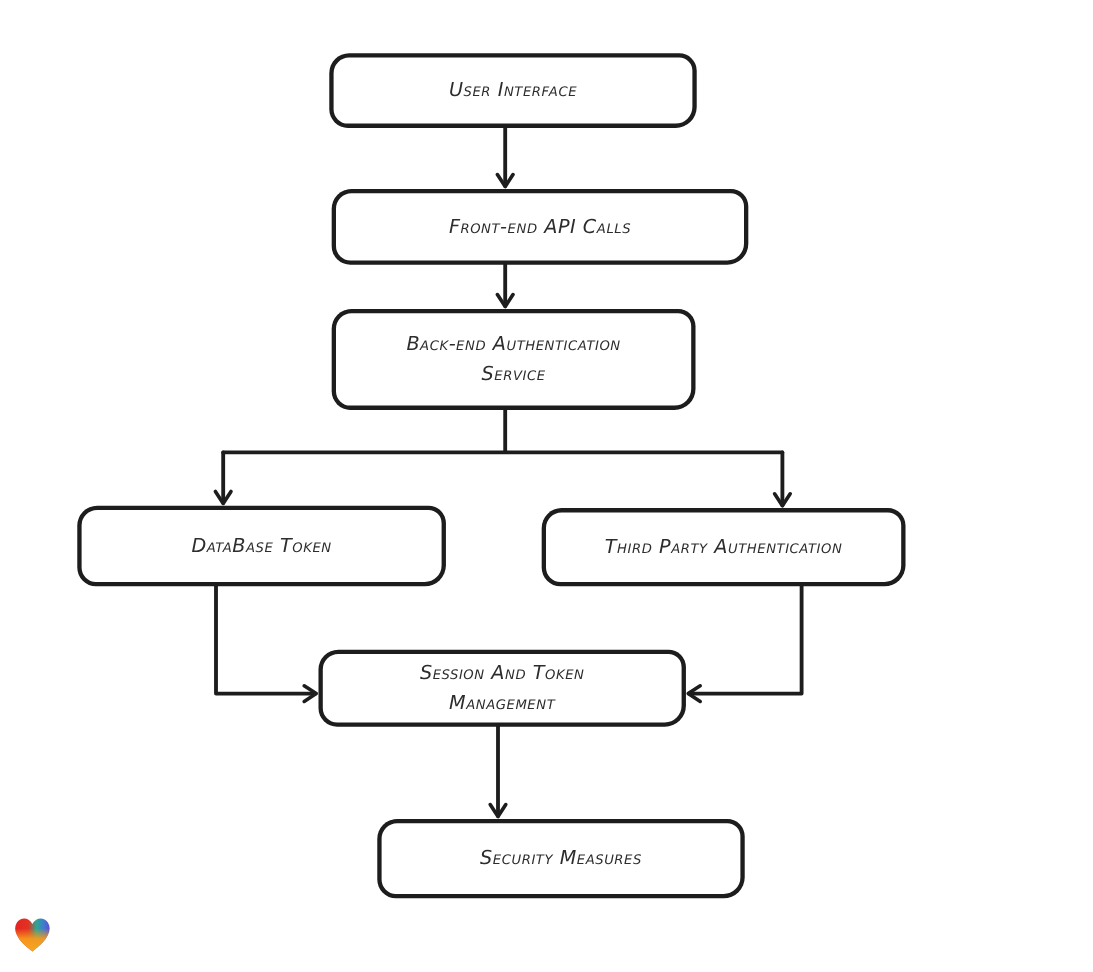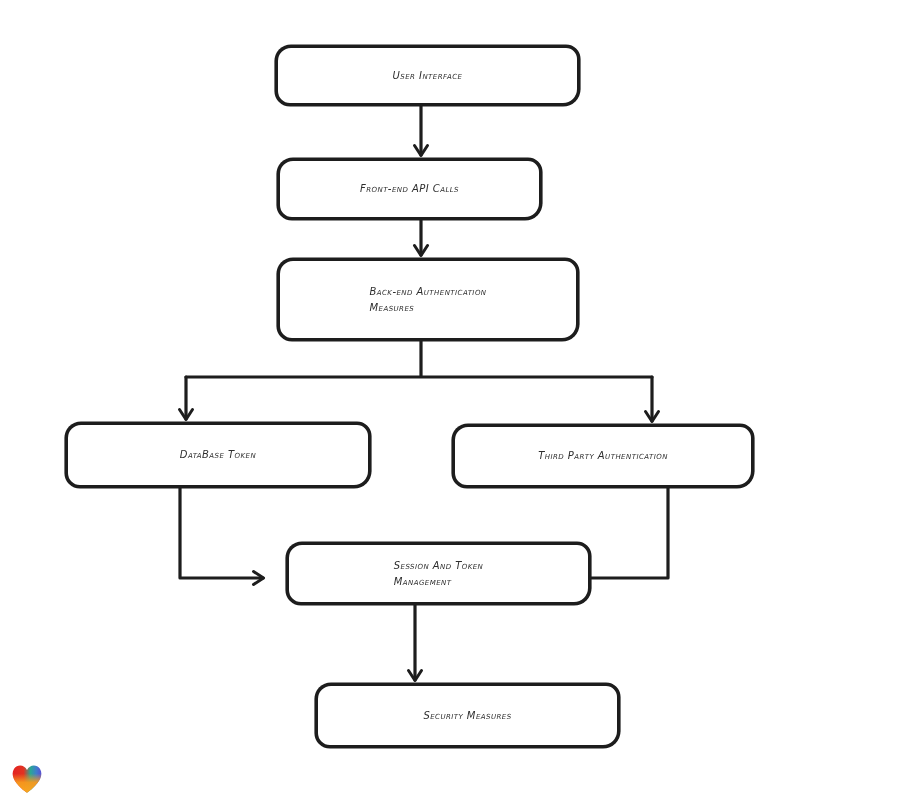--- a/index.html
+++ b/index.html
@@ -24,24 +24,25 @@
     border: 3px solid #1d1d1d;
     border-radius: 16px 14px 17px 15px;
     display: flex;
     align-items: center;
     justify-content: center;
     box-shadow: 0 0 0 0.6px #1d1d1d;
   }
   .node-label {
     font-style: italic;
     font-variant: small-caps;
-    font-size: 10px;
+    font-size: 16px;
     font-weight: 500;
     letter-spacing: 0.45px;
     color: #2d2d2d;
+    text-align: center;
     white-space: pre-line;
     line-height: 1.55;
     padding: 0 10px;
   }
   .logo {
     position: absolute;
     left: 9px;
     top: 761px;
     width: 36px;
     height: 34px;
@@ -67,38 +68,38 @@
       <path d="M180,488 L180,578 L263,578" marker-end="url(#arrowhead)"></path>
       <path d="M668,488 L668,578 L574,578" marker-end="url(#arrowhead)"></path>
       <path d="M415,605 L415,680" marker-end="url(#arrowhead)"></path>
     </g>
   </svg>
 
   <div class="node" style="left:275px; top:45px; width:305px; height:61px;">
     <span class="node-label">User Interface</span>
   </div>
 
-  <div class="node" style="left:277px; top:158px; width:265px; height:62px;">
+  <div class="node" style="left:277px; top:158px; width:346px; height:62px;">
     <span class="node-label">Front-end API Calls</span>
   </div>
 
   <div class="node" style="left:277px; top:258px; width:302px; height:83px;">
     <span class="node-label">Back-end Authentication
-Measures</span>
+Service</span>
   </div>
 
   <div class="node" style="left:65px; top:422px; width:306px; height:66px;">
     <span class="node-label">DataBase Token</span>
   </div>
 
   <div class="node" style="left:452px; top:424px; width:302px; height:64px;">
     <span class="node-label">Third Party Authentication</span>
   </div>
 
-  <div class="node" style="left:266px; top:542px; width:305px; height:63px;margin-left:20px;">
+  <div class="node" style="left:266px; top:542px; width:305px; height:63px;">
     <span class="node-label">Session And Token
 Management</span>
   </div>
 
   <div class="node" style="left:267px; top:683px; width:305px; height:65px;margin-left:48px;">
     <span class="node-label">Security Measures</span>
   </div>
 
   <svg class="logo" viewBox="0 0 34 31" xmlns="http://www.w3.org/2000/svg">
     <defs>

